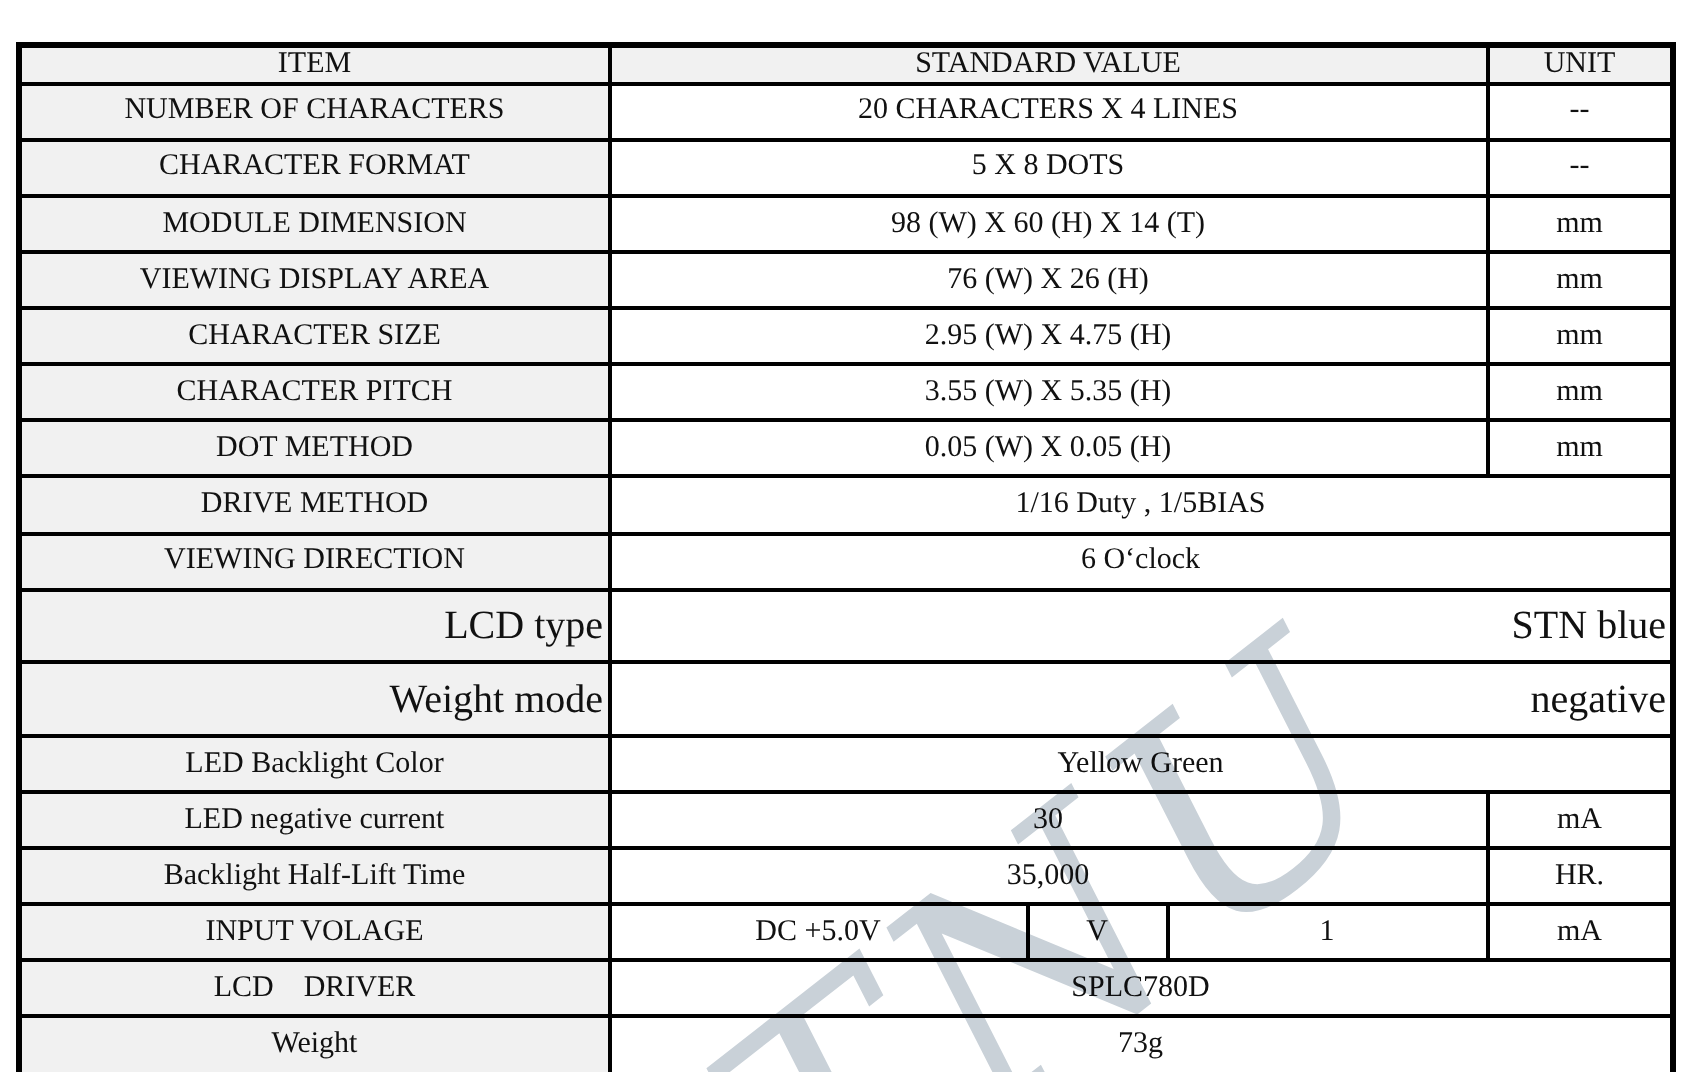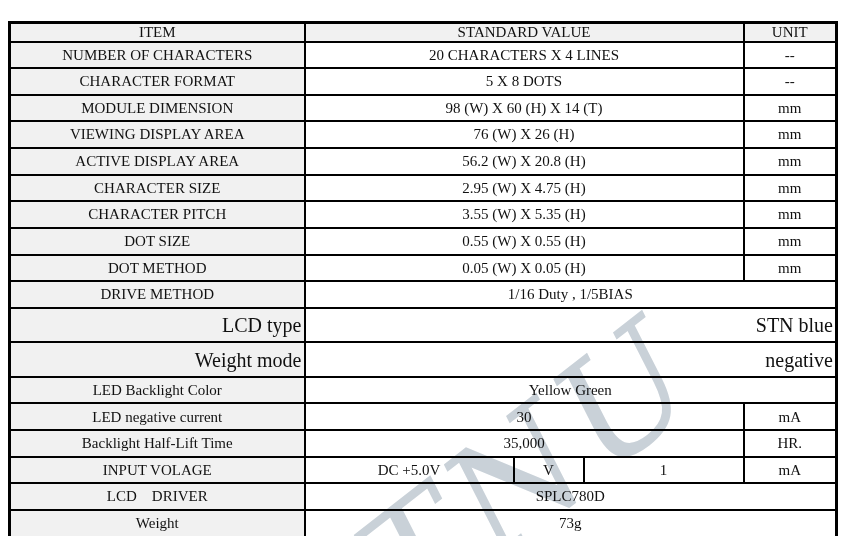--- a/index.html
+++ b/index.html
@@ -110,47 +110,41 @@
           <td class="item-cell">MODULE DIMENSION</td>
           <td class="value-cell" colspan="3">98 (W) X 60 (H) X 14 (T)</td>
           <td class="unit-cell">mm</td>
         </tr>
         <tr>
           <td class="item-cell">VIEWING DISPLAY AREA</td>
           <td class="value-cell" colspan="3">76 (W) X 26 (H)</td>
           <td class="unit-cell">mm</td>
         </tr>
         <tr>
-          <td class="item-cell">ACTIVE DISPLAY AREA</td>
-          <td class="value-cell" colspan="3">56.2 (W) X 20.8 (H)</td>
-          <td class="unit-cell">mm</td>
-        </tr>
-        <tr>
           <td class="item-cell">CHARACTER SIZE</td>
           <td class="value-cell" colspan="3">2.95 (W) X 4.75 (H)</td>
           <td class="unit-cell">mm</td>
         </tr>
         <tr>
           <td class="item-cell">CHARACTER PITCH</td>
           <td class="value-cell" colspan="3">3.55 (W) X 5.35 (H)</td>
           <td class="unit-cell">mm</td>
         </tr>
         <tr>
-          <td class="item-cell">DOT SIZE</td>
-          <td class="value-cell" colspan="3">0.55 (W) X 0.55 (H)</td>
-          <td class="unit-cell">mm</td>
-        </tr>
-        <tr>
           <td class="item-cell">DOT METHOD</td>
           <td class="value-cell" colspan="3">0.05 (W) X 0.05 (H)</td>
           <td class="unit-cell">mm</td>
         </tr>
         <tr>
           <td class="item-cell">DRIVE METHOD</td>
           <td class="value-cell" colspan="4">1/16 Duty , 1/5BIAS</td>
+        </tr>
+        <tr>
+          <td class="item-cell">VIEWING DIRECTION</td>
+          <td class="value-cell" colspan="4">6 O‘clock</td>
         </tr>
         <tr class="large">
           <td class="item-cell">LCD type</td>
           <td class="value-cell" colspan="4">STN blue</td>
         </tr>
         <tr class="large">
           <td class="item-cell">Weight mode</td>
           <td class="value-cell" colspan="4">negative</td>
         </tr>
         <tr>

